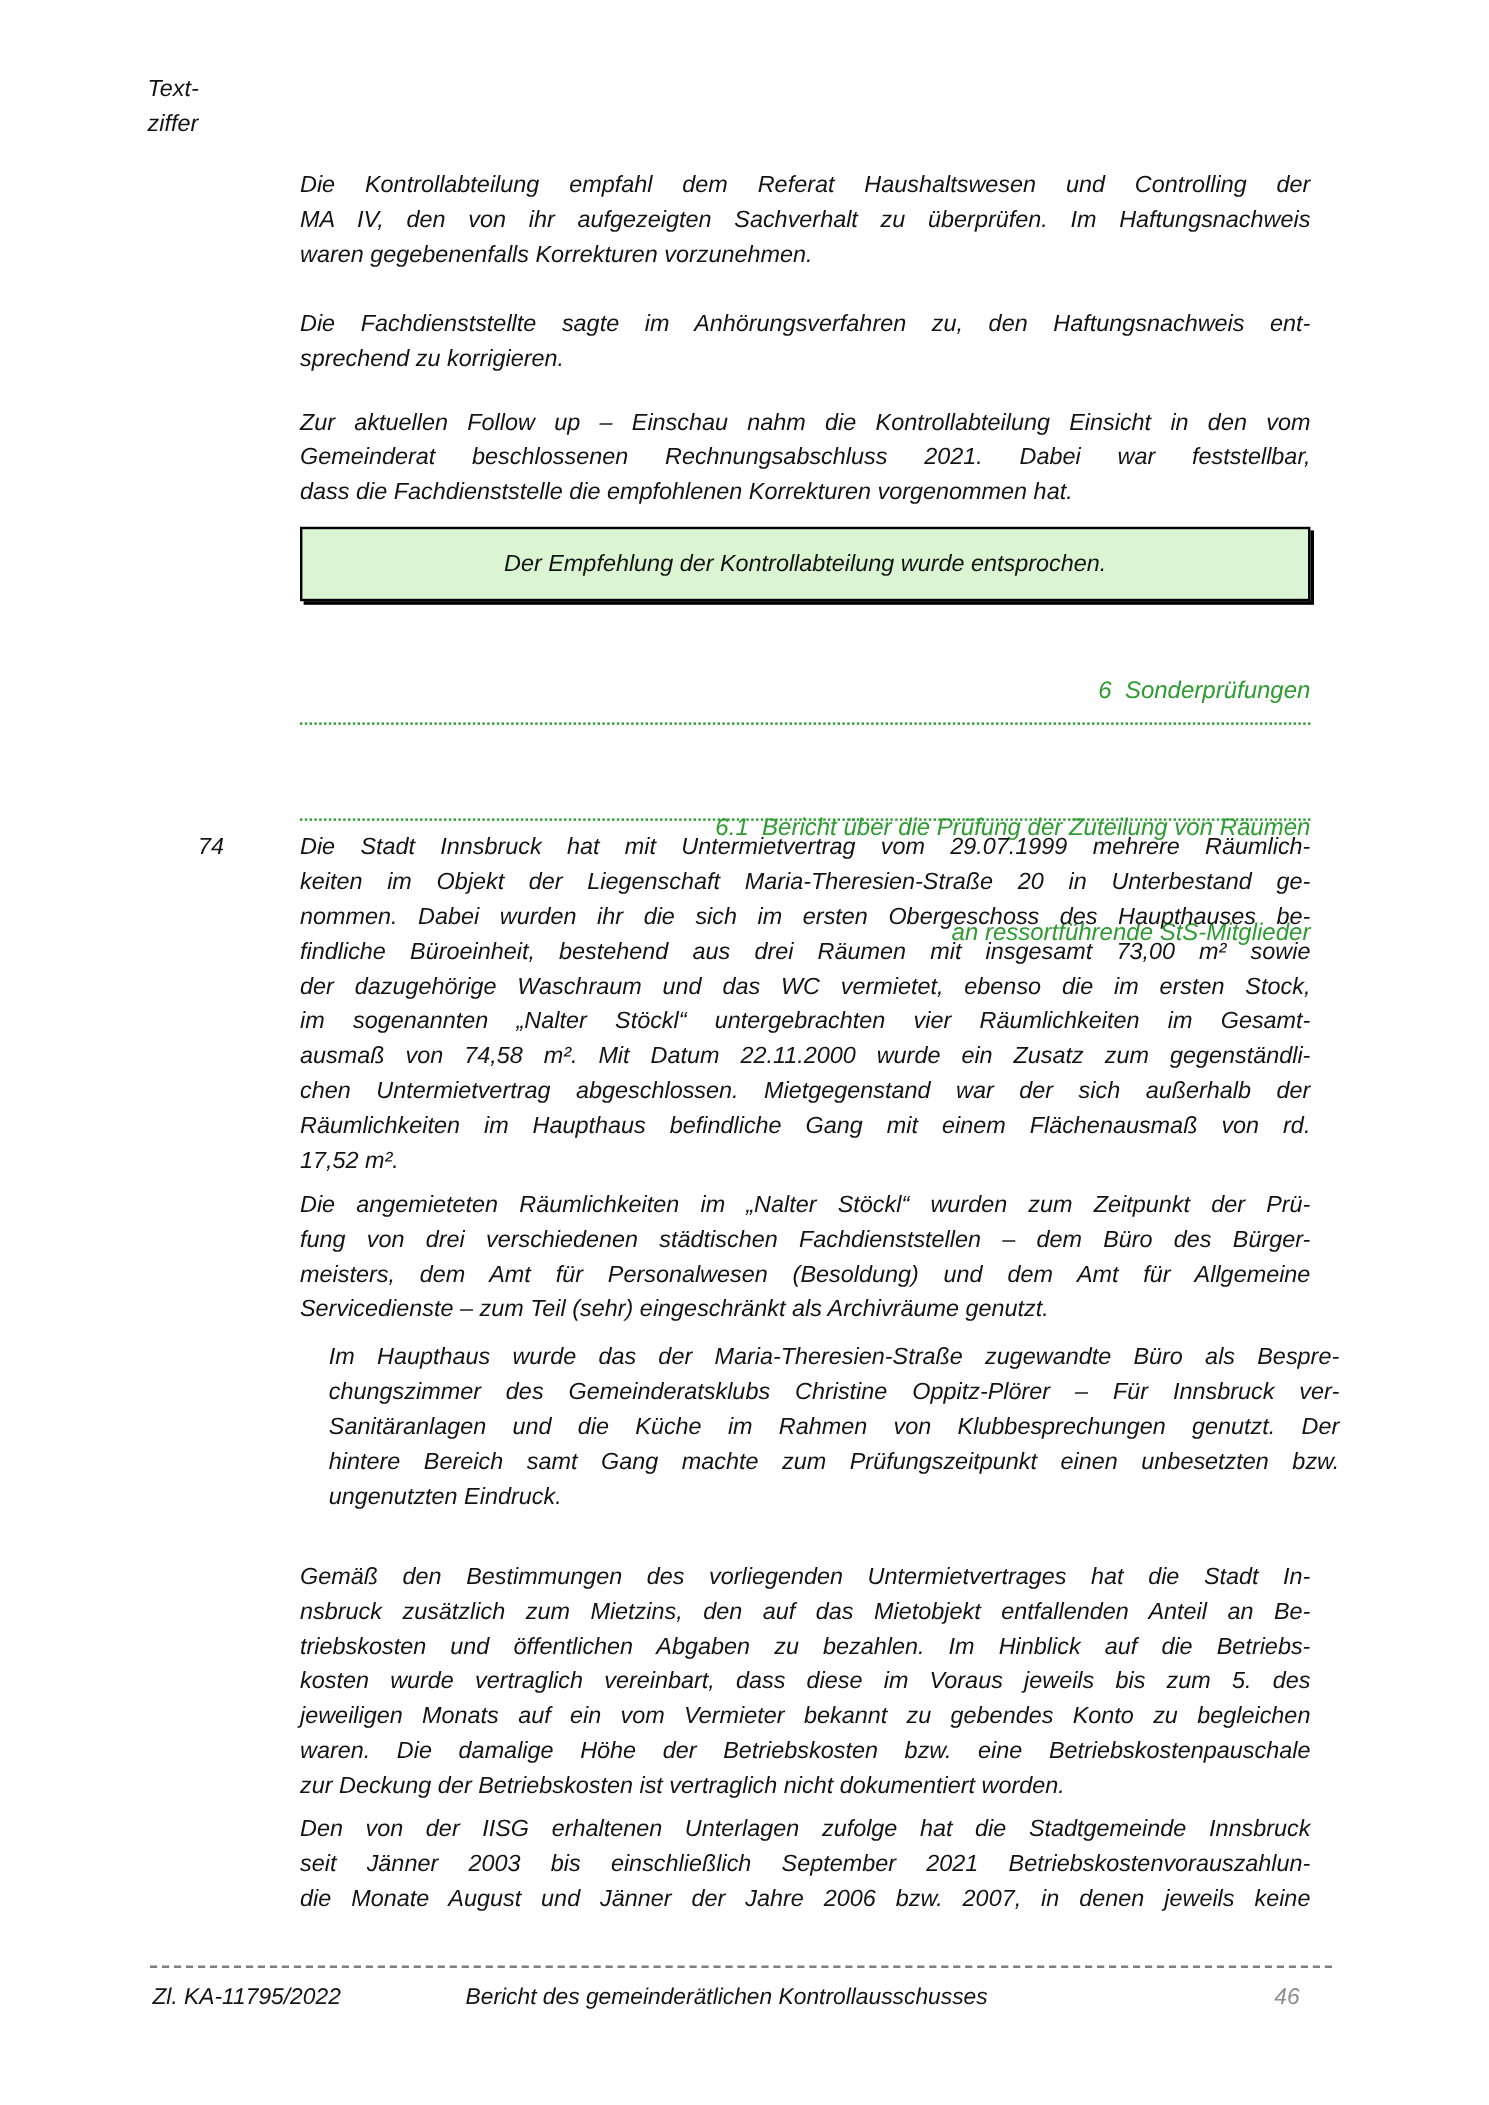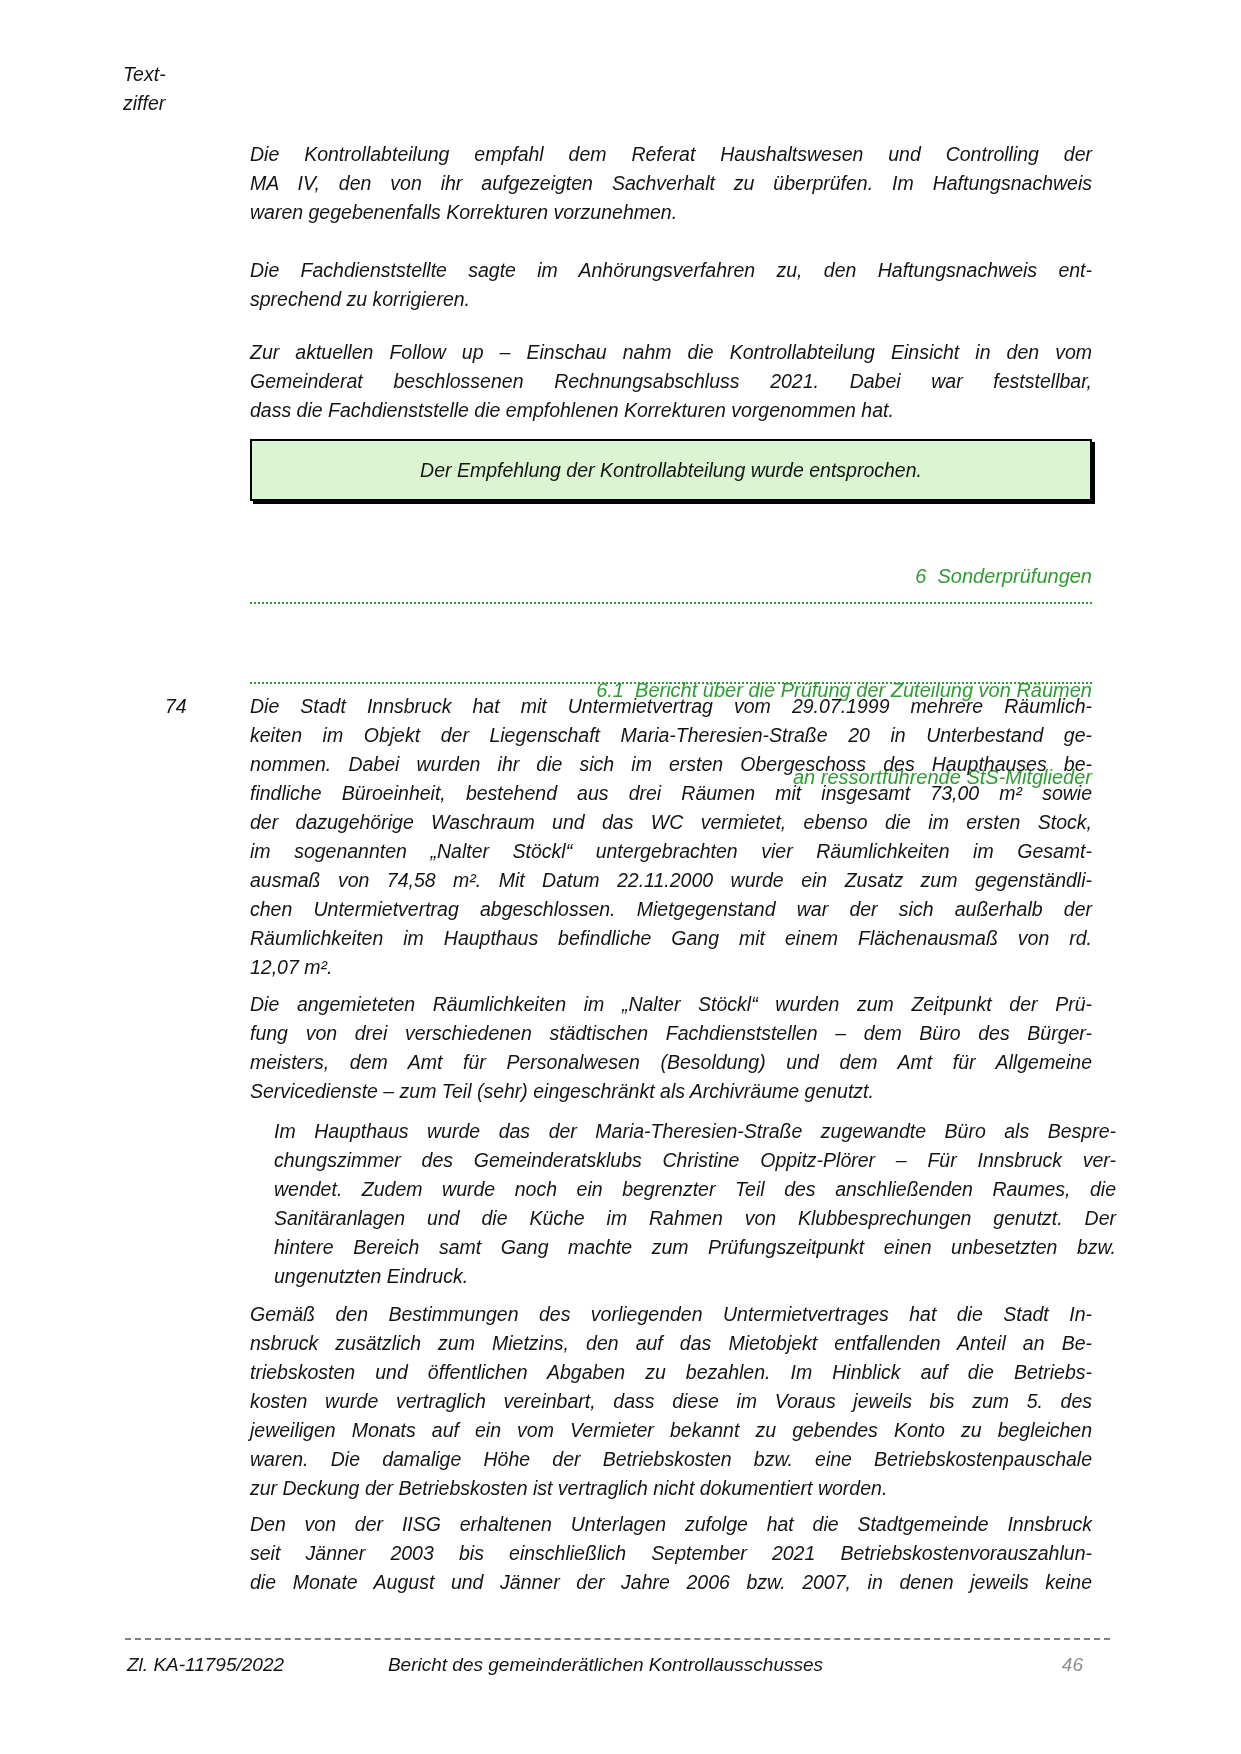--- a/index.html
+++ b/index.html
@@ -98,32 +98,31 @@
     <span class="mnum">74</span>
   <div class="line">Die Stadt Innsbruck hat mit Untermietvertrag vom 29.07.1999 mehrere Räumlich-</div>
       <div class="line">keiten im Objekt der Liegenschaft Maria-Theresien-Straße 20 in Unterbestand ge-</div>
       <div class="line">nommen. Dabei wurden ihr die sich im ersten Obergeschoss des Haupthauses be-</div>
       <div class="line">findliche Büroeinheit, bestehend aus drei Räumen mit insgesamt 73,00 m² sowie</div>
       <div class="line">der dazugehörige Waschraum und das WC vermietet, ebenso die im ersten Stock,</div>
       <div class="line">im sogenannten „Nalter Stöckl“ untergebrachten vier Räumlichkeiten im Gesamt-</div>
       <div class="line">ausmaß von 74,58 m². Mit Datum 22.11.2000 wurde ein Zusatz zum gegenständli-</div>
       <div class="line">chen Untermietvertrag abgeschlossen. Mietgegenstand war der sich außerhalb der</div>
       <div class="line">Räumlichkeiten im Haupthaus befindliche Gang mit einem Flächenausmaß von rd.</div>
-      <div class="line endline">12,07 m².</div>
+      <div class="line endline">17,52 m².</div>
     </div>
   <div id="p5" class="abs body-text para">
       <div class="line">Die angemieteten Räumlichkeiten im „Nalter Stöckl“ wurden zum Zeitpunkt der Prü-</div>
       <div class="line">fung von drei verschiedenen städtischen Fachdienststellen – dem Büro des Bürger-</div>
       <div class="line">meisters, dem Amt für Personalwesen (Besoldung) und dem Amt für Allgemeine</div>
       <div class="line endline">Servicedienste – zum Teil (sehr) eingeschränkt als Archivräume genutzt.</div>
     </div>
   <div id="p6" class="abs body-text para">
       <div class="line">Im Haupthaus wurde das der Maria-Theresien-Straße zugewandte Büro als Bespre-</div>
       <div class="line">chungszimmer des Gemeinderatsklubs Christine Oppitz-Plörer – Für Innsbruck ver-</div>
-      <div class="line">wendet. Zudem wurde noch ein begrenzter Teil des anschließenden Raumes, die</div>
       <div class="line">Sanitäranlagen und die Küche im Rahmen von Klubbesprechungen genutzt. Der</div>
       <div class="line">hintere Bereich samt Gang machte zum Prüfungszeitpunkt einen unbesetzten bzw.</div>
       <div class="line endline">ungenutzten Eindruck.</div>
     </div>
   <div id="p7" class="abs body-text para">
       <div class="line">Gemäß den Bestimmungen des vorliegenden Untermietvertrages hat die Stadt In-</div>
       <div class="line">nsbruck zusätzlich zum Mietzins, den auf das Mietobjekt entfallenden Anteil an Be-</div>
       <div class="line">triebskosten und öffentlichen Abgaben zu bezahlen. Im Hinblick auf die Betriebs-</div>
       <div class="line">kosten wurde vertraglich vereinbart, dass diese im Voraus jeweils bis zum 5. des</div>
       <div class="line">jeweiligen Monats auf ein vom Vermieter bekannt zu gebendes Konto zu begleichen</div>

